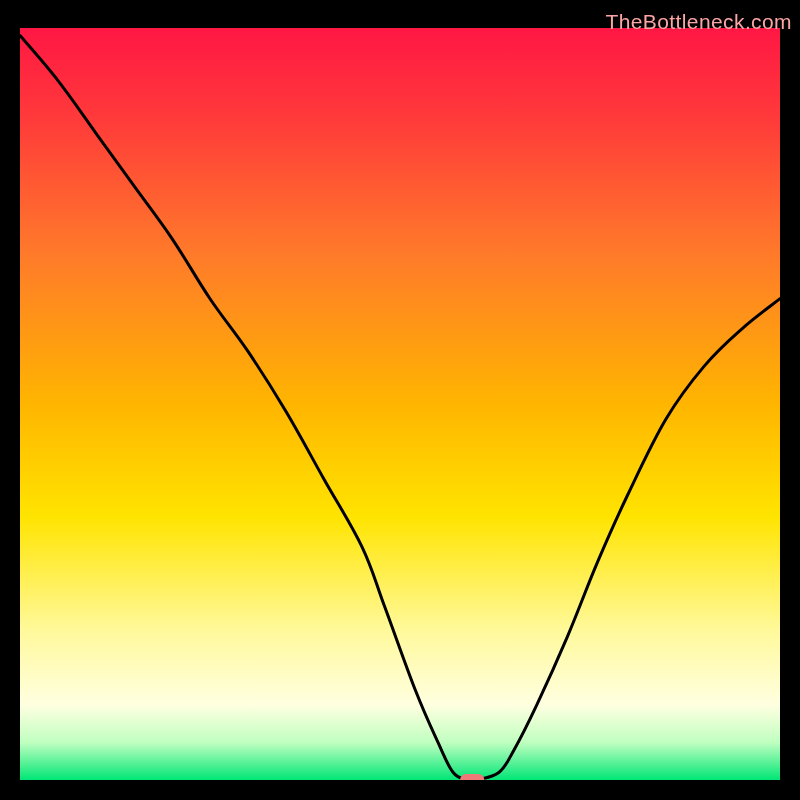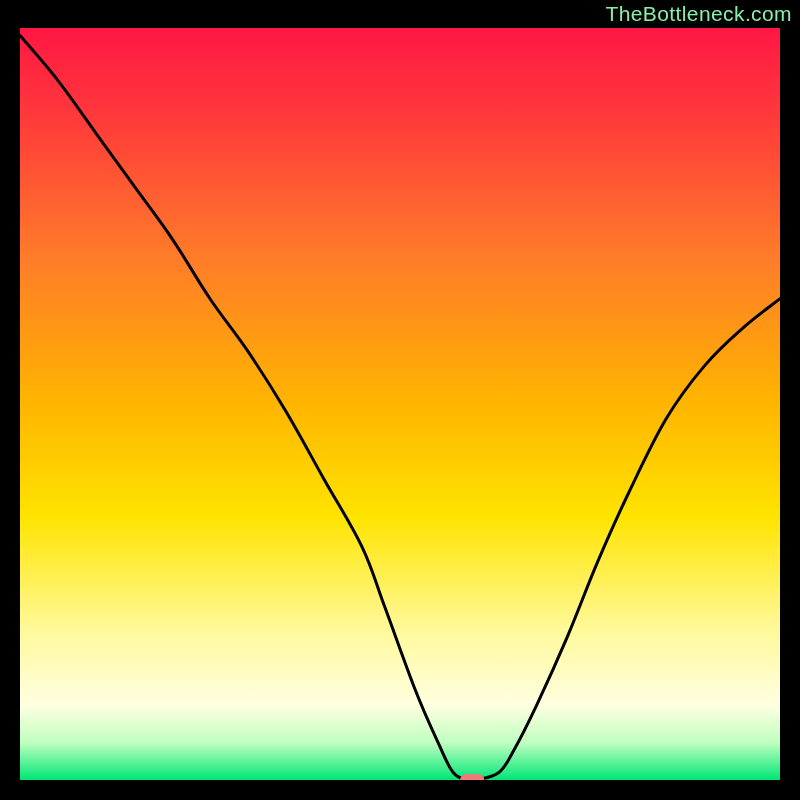--- a/index.html
+++ b/index.html
@@ -11,23 +11,23 @@
     overflow: hidden;
     font-family: Arial, Helvetica, sans-serif;
   }
   .wrap {
     position: relative;
     width: 800px;
     height: 800px;
   }
   .watermark {
     position: absolute;
-    top: 2px;
+    top: 10px;
     right: 8px;
-    color: #86efac;
+    color: #fca5a5;
     font-size: 21px;
     font-weight: 500;
     letter-spacing: 0.4px;
     z-index: 10;
   }
   .plot-frame {
     position: absolute;
     left: 20px;
     top: 28px;
     width: 760px;

